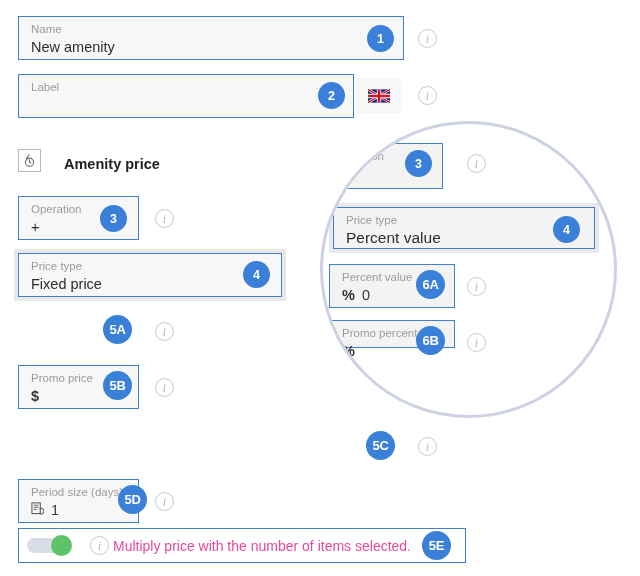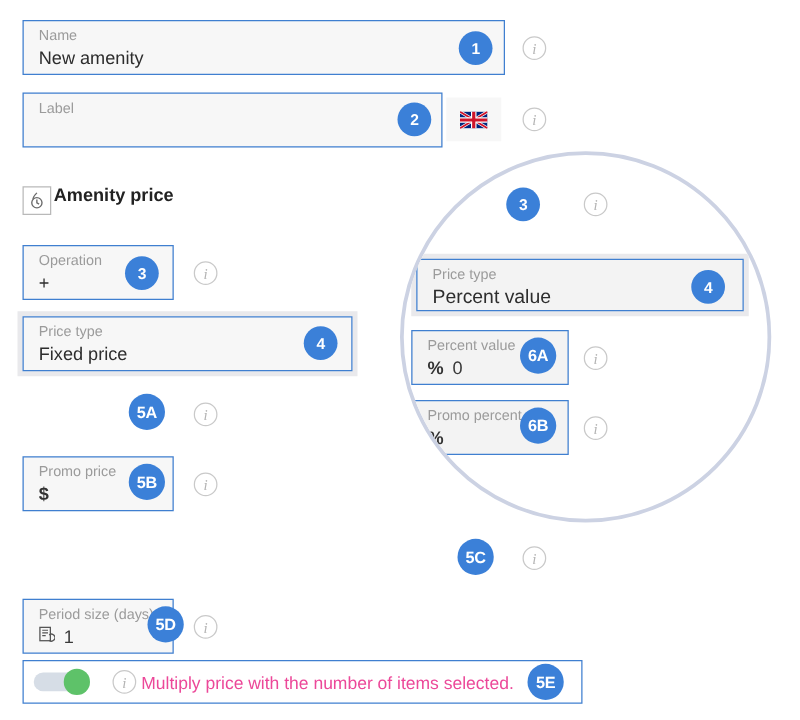--- a/index.html
+++ b/index.html
@@ -102,22 +102,22 @@
     align-items: center;
     justify-content: center;
     line-height: 1;
     z-index: 10;
   }
 
   
   .sect {
     position: absolute;
     display: flex;
-    align-items: flex-start;
-    gap: 2px;
+    align-items: flex-end;
+    gap: 23px;
   }
   .sect-icon {
     width: 23px;
     height: 23px;
     border: 1px solid #b9b9b9;
     box-sizing: border-box;
     display: flex;
     align-items: center;
     justify-content: center;
   }
@@ -279,39 +279,43 @@
       <span class="knob"></span>
     </span>
     <span class="info" style="position:relative; left:0; top:0; margin-left:16px;">i</span>
     <span class="toggle-text">Multiply price with the number of items selected.</span>
   </div>
   <div class="badge sz2" style="left:422px; top:531px;">5E</div>
 
   <div class="mag" style="left:320px; top:121px; width:297px; height:297px;">
     <div class="mag-inner">
 
+      <div class="field" style="left:-20px; top:19px; width:140px; height:46px;">
+        <span class="fl" style="padding-left:43px;">ation</span>
+        <span class="fv"></span>
+      </div>
       <div class="badge sz1" style="left:82px; top:26px;">3</div>
       <div class="info" style="left:144px; top:30px;">i</div>
 
       <div class="field focused-wrap" style="left:6px; top:79px; width:270px; height:50px;">
         <div class="inner">
           <span class="fl">Price type</span>
           <span class="fv" style="font-size:15.5px;">Percent value</span>
         </div>
       </div>
       <div class="badge sz1" style="left:230px; top:92px;">4</div>
 
       <div class="field" style="left:6px; top:140px; width:126px; height:44px;">
         <span class="fl">Percent value</span>
         <span class="fv"><span class="unit">%</span><span class="num">0</span></span>
       </div>
       <div class="badge sz2" style="left:93px; top:146px;">6A</div>
       <div class="info" style="left:144px; top:153px;">i</div>
 
-      <div class="field" style="left:6px; top:196px; width:126px; height:44px;">
+      <div class="field" style="left:6px; top:196px; width:126px; height:28px;">
         <span class="fl">Promo percent</span>
         <span class="fv empty-unit"><span class="unit">%</span><span class="num"></span></span>
       </div>
       <div class="badge sz2" style="left:93px; top:202px;">6B</div>
       <div class="info" style="left:144px; top:209px;">i</div>
 
     </div>
   </div>
 
 </div>

